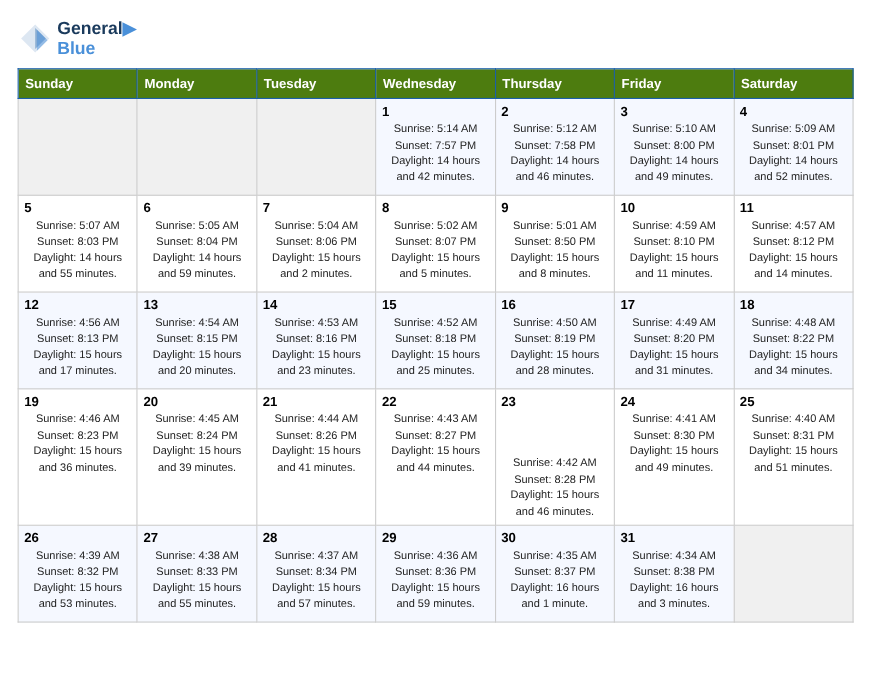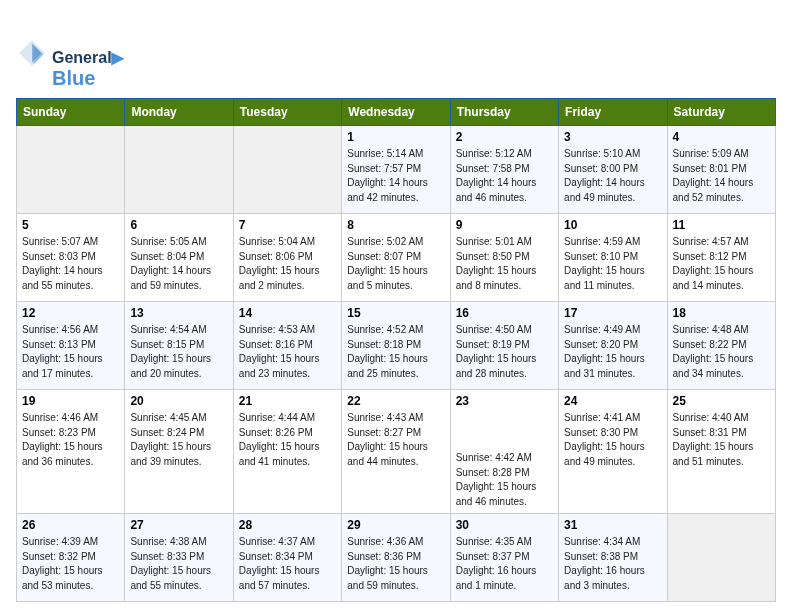--- a/index.html
+++ b/index.html
@@ -69,38 +69,39 @@
     .day-num {
       font-weight: bold;
       font-size: 12px;
       margin-bottom: 3px;
       color: #000;
     }
     .day-info {
       font-size: 10px;
       color: #222;
       line-height: 1.45;
+      text-align: center;
     }
     td.empty {
       background: #f0f0f0 !important;
     }
   </style>
 </head>
 <body>
 
 <div class="header">
   <div class="logo">
     <svg class="logo-icon" viewBox="0 0 40 40" xmlns="http://www.w3.org/2000/svg">
       <polygon points="20,4 36,20 20,36 4,20" fill="#1a5fa8" opacity="0.15"></polygon>
       <polygon points="20,8 32,20 20,32" fill="#1a5fa8" opacity="0.4"></polygon>
       <polygon points="22,10 34,22 22,34" fill="#4a90d9" opacity="0.5"></polygon>
     </svg>
     <div>
-      <div style="font-size:16px;font-weight:bold;color:#1a3a5c;margin-top:32px;">General<span style="color:#4a90d9;">▶</span></div>
-      <div style="font-size:20px;font-weight:bold;color:#4a90d9;">Blue</div>
+      <div style="font-size:16px;font-weight:bold;color:#1a3a5c;">General<span style="color:#4a90d9;">▶</span></div>
+      <div style="font-size:16px;font-weight:bold;color:#4a90d9;">Blue</div>
     </div>
   </div>
 </div>
 
 <table>
   <thead>
     <tr id="weekday-header">
         <th>Sunday</th>
         <th>Monday</th>
         <th>Tuesday</th>

